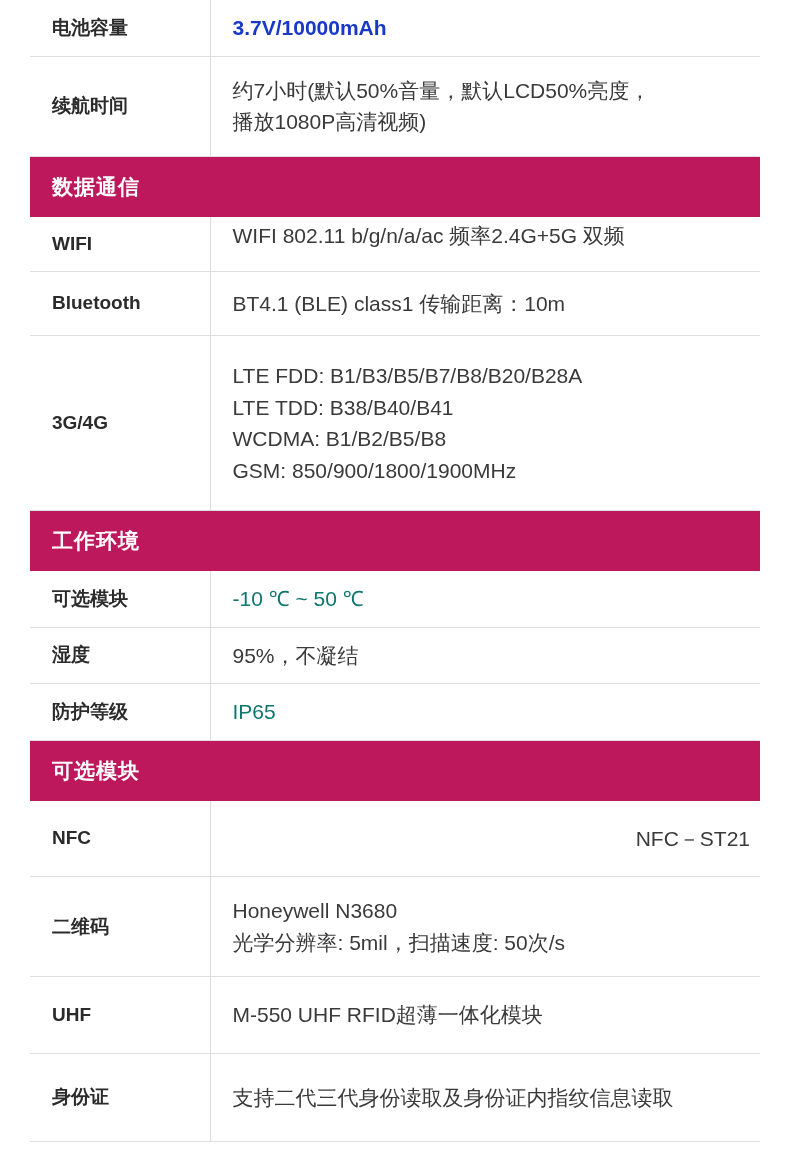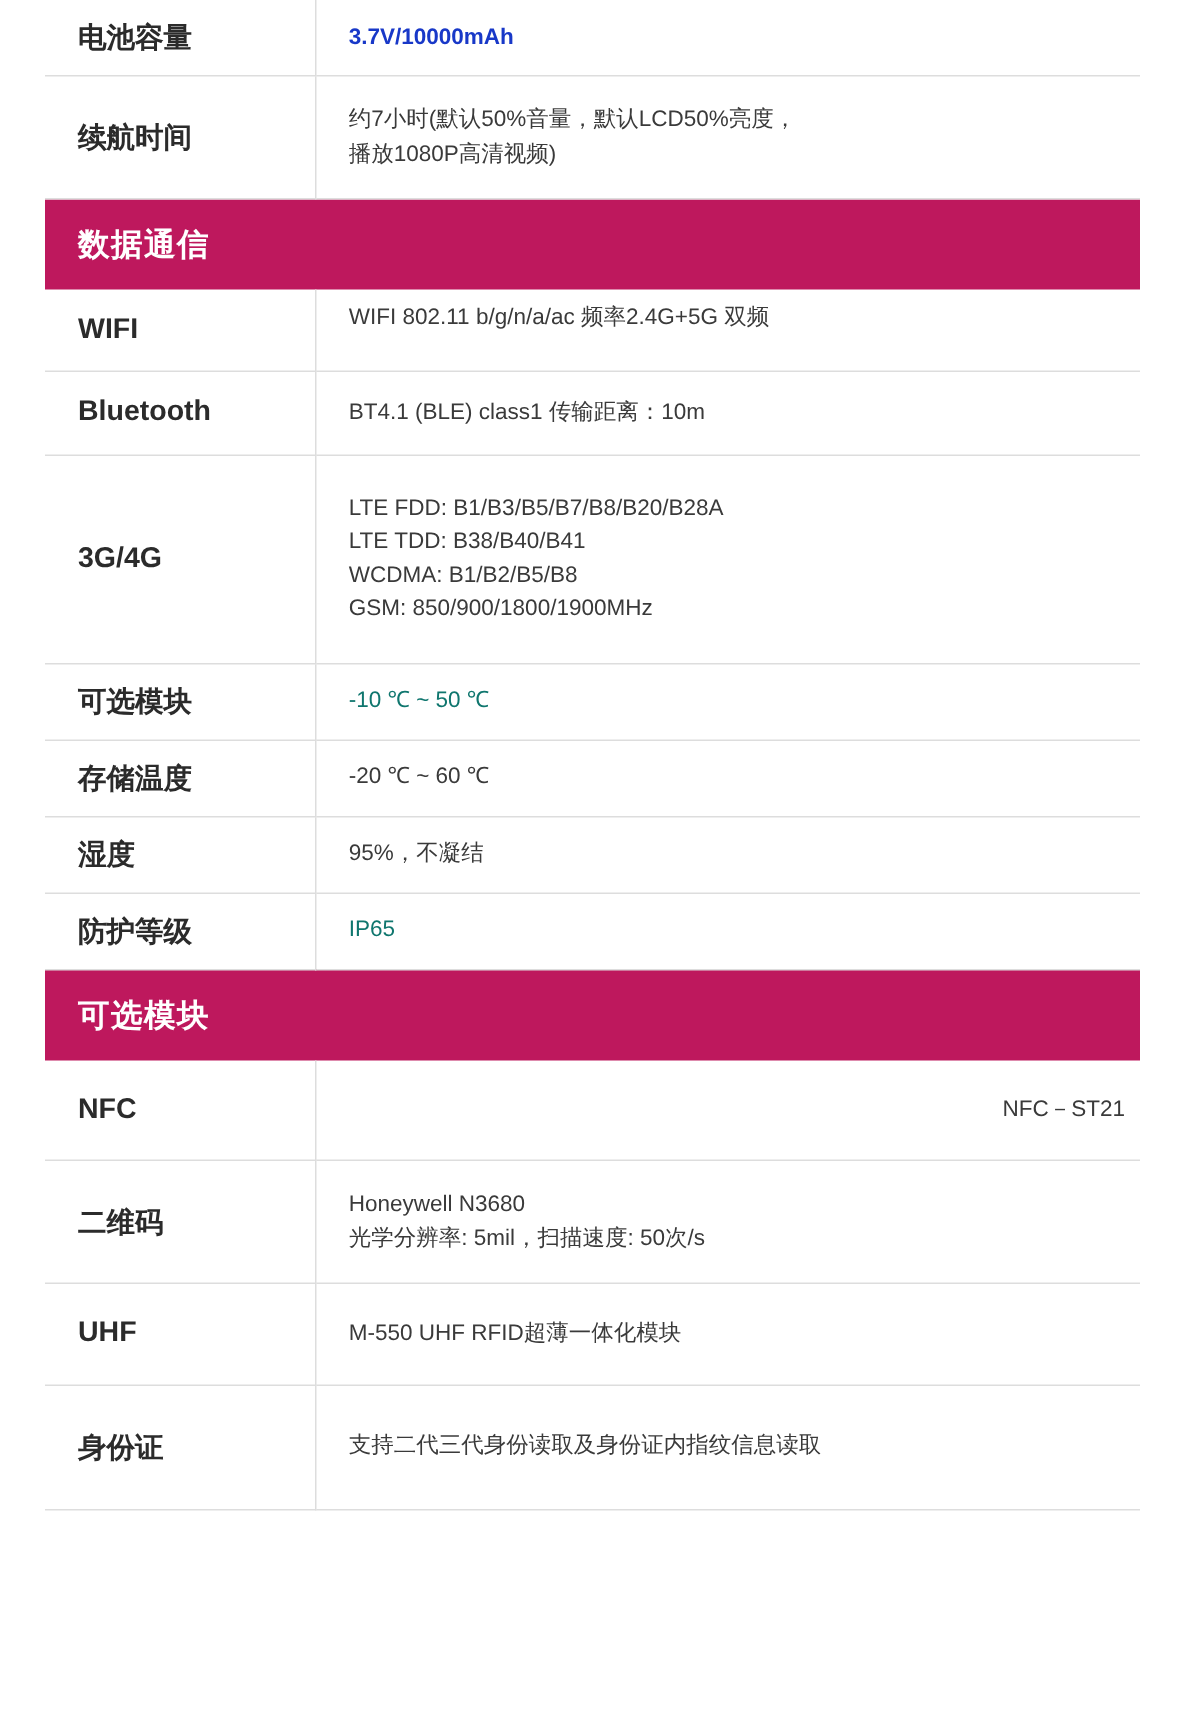--- a/index.html
+++ b/index.html
@@ -43,21 +43,21 @@
   td.label {
     width: 180px;
     font-size: 19px;
     font-weight: bold;
     color: #2b2b2b;
     padding: 12px 0 12px 22px;
     border-right: 1px solid #dddddd;
     box-sizing: border-box;
   }
   td.value {
-    font-size: 15px;
+    font-size: 21px;
     color: #3a3a3a;
     padding: 12px 10px 12px 22px;
     line-height: 1.5;
     box-sizing: border-box;
   }
   td.value.accent {
     color: #1838c8;
     font-weight: bold;
   }
   td.value.accent-plain {
@@ -103,30 +103,27 @@
         </tr>
         <tr class="data-row">
           <td class="label" style="padding-top: 24px; padding-bottom: 24px;">3G/4G</td>
           <td class="value" style="padding-top: 24px; padding-bottom: 24px;">
             <span class="line">LTE FDD: B1/B3/B5/B7/B8/B20/B28A</span>
             <span class="line">LTE TDD: B38/B40/B41</span>
             <span class="line">WCDMA: B1/B2/B5/B8</span>
             <span class="line">GSM: 850/900/1800/1900MHz</span>
           </td>
         </tr>
+        <tr class="section-row">
+          <td colspan="2">工作环境</td>
+        </tr>
         <tr class="data-row">
           <td class="label" style="padding-top: 12px; padding-bottom: 12px;">可选模块</td>
           <td class="value accent-plain" style="padding-top: 12px; padding-bottom: 12px;">
             <span class="line">-10 ℃ ~ 50 ℃</span>
-          </td>
-        </tr>
-        <tr class="data-row">
-          <td class="label" style="padding-top: 12px; padding-bottom: 12px;">存储温度</td>
-          <td class="value" style="padding-top: 12px; padding-bottom: 12px;">
-            <span class="line">-20 ℃ ~ 60 ℃</span>
           </td>
         </tr>
         <tr class="data-row">
           <td class="label" style="padding-top: 12px; padding-bottom: 12px;">湿度</td>
           <td class="value" style="padding-top: 12px; padding-bottom: 12px;">
             <span class="line">95%，不凝结</span>
           </td>
         </tr>
         <tr class="data-row">
           <td class="label" style="padding-top: 12px; padding-bottom: 12px;">防护等级</td>

